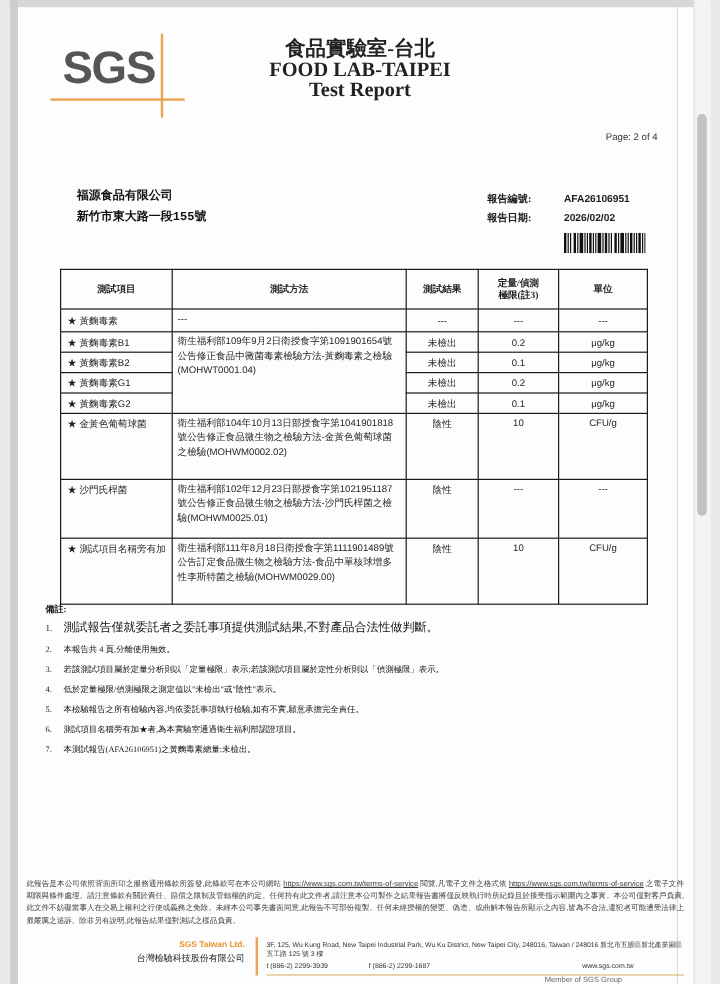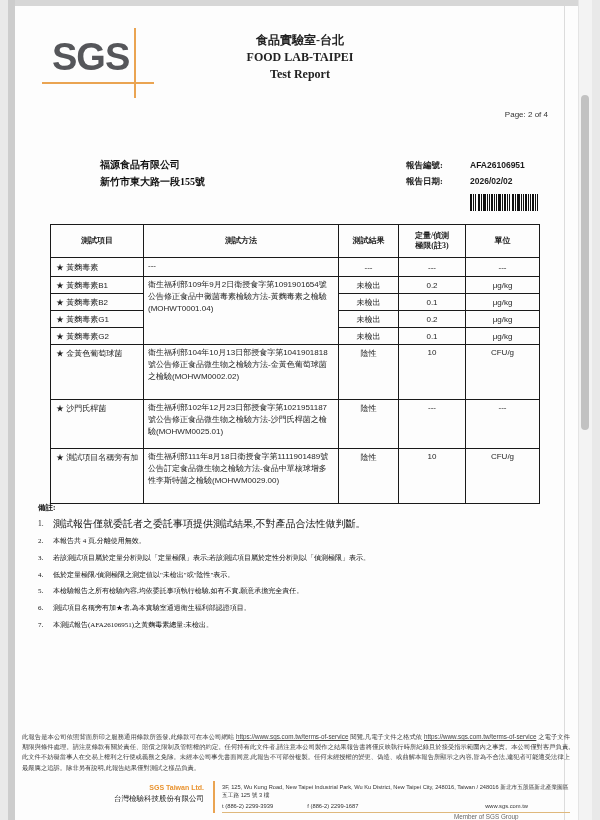--- a/index.html
+++ b/index.html
@@ -17,26 +17,26 @@
 
   
   .logo { position:absolute; left:34px; top:24px; width:132px; height:80px; }
   .logo-text { position:absolute; left:10px; top:14px; font-weight:800; font-size:38px; line-height:1; letter-spacing:-1px; color:#55565a; }
   .logo-hline { position:absolute; left:0; top:58px; width:112px; height:2px; background:#eaa452; }
   .logo-vline { position:absolute; left:92px; top:4px; width:2px; height:70px; background:#eaa452; }
 
   
   .titles { position:absolute; left:0; right:0; top:32px; text-align:center;
     font-family:"Liberation Serif", serif; font-weight:bold; color:#222; }
-  .titles div { font-size:12px; line-height:17px; }
+  .titles div { font-size:17px; line-height:17px; }
   .t-spaced { letter-spacing:7px; }
   .page-indicator { position:absolute; right:44px; top:110px; font-size:8px; color:#333; }
 
   
-  .client { position:absolute; left:56px; top:156px; font-family:Liberation Serif, serif; font-weight:bold; font-size:10px; line-height:17px; color:#111;margin-left:36px; }
+  .client { position:absolute; left:56px; top:156px; font-family:Liberation Mono, monospace; font-weight:bold; font-size:10px; line-height:17px; color:#111; }
   .meta { position:absolute; left:398px; top:157px; font-size:8.5px; line-height:16px; }
   .meta-row { display:flex; }
   .meta-label { width:64px; font-family:"Liberation Serif", serif; font-weight:bold; }
   .meta-value { font-weight:bold; }
   .barcode { position:absolute; left:462px; top:194px; width:68px; height:17px; }
 
   
   .results-table { position:absolute; left:42px; top:224px; width:489px;
     border-collapse:collapse; table-layout:fixed; }
   .results-table th, .results-table td { border:1px solid #1a1a1a; }

